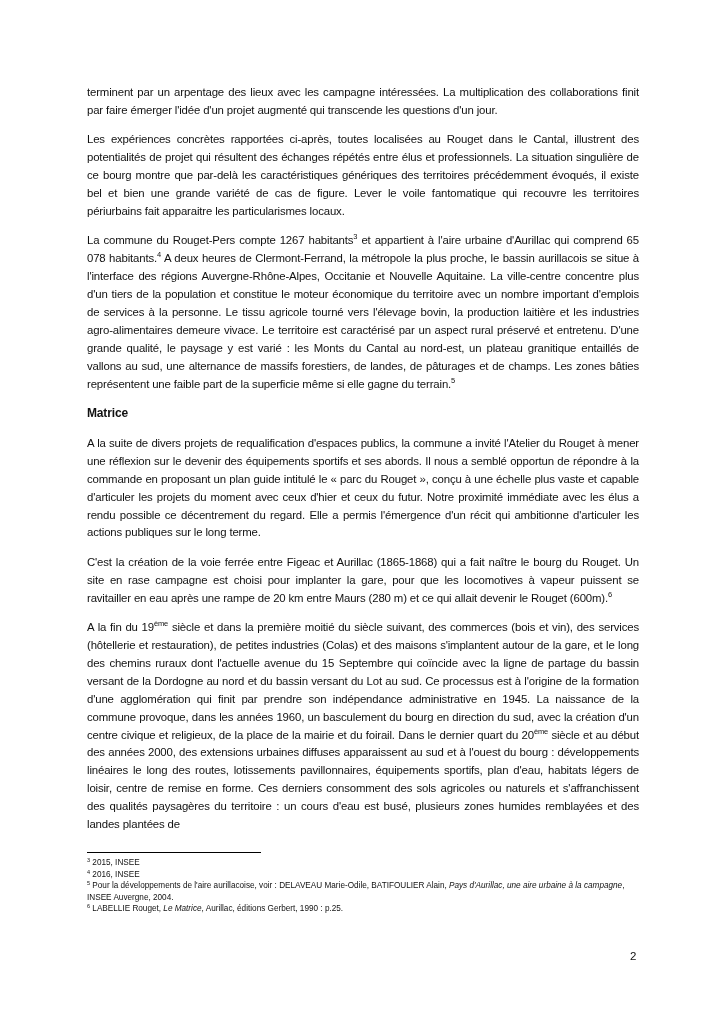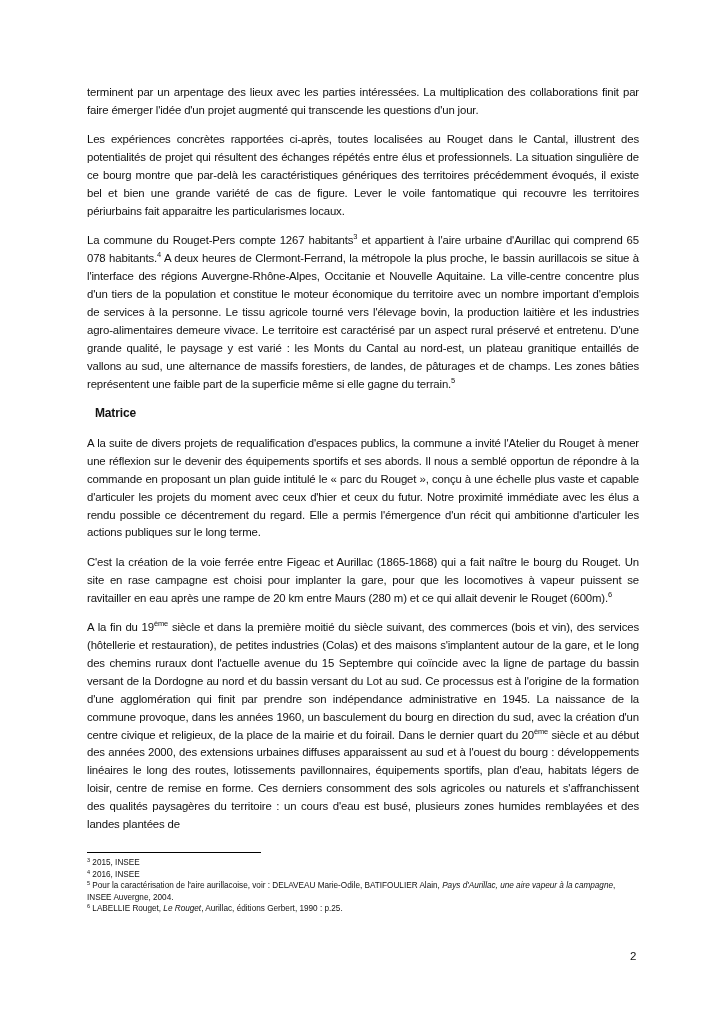--- a/index.html
+++ b/index.html
@@ -4,49 +4,49 @@
 <style>
   html, body { margin: 0; padding: 0; background: #ffffff; }
   body { width: 724px; height: 1024px; position: relative; overflow: hidden; }
   .page {
     position: absolute; left: 87px; top: 84px; width: 552px;
     font-family: "Liberation Sans", sans-serif;
     font-size: 11.4px; line-height: 17.9px; color: #111111;
     letter-spacing: -0.15px;
   }
   .page p { margin: 0 0 11.5px 0; text-align: justify; }
-  .page h2 { font-size: 12px; font-weight: bold; margin: 0 0 12px 8px; line-height: 17.9px; }
+  .page h2 { font-size: 12px; font-weight: bold; margin: 0 0 12px 0; line-height: 17.9px; }
   sup { font-size: 7.5px; line-height: 0; vertical-align: 5px; }
   .footnotes {
     position: absolute; left: 87px; top: 852px; width: 552px;
     font-family: "Liberation Sans", sans-serif;
     font-size: 8.2px; line-height: 11.5px; color: #111111;
   }
   .fn-rule { width: 174px; height: 0; border-top: 1px solid #000; margin-bottom: 4px; }
   .fn { margin: 0; }
   .fn sup { font-size: 5.5px; vertical-align: 3px; }
   .page-number {
     position: absolute; left: 630px; top: 950px;
     font-family: "Liberation Sans", sans-serif; font-size: 11.5px; color: #111;
   }
 </style>
 </head>
 <body>
 
 <div class="page">
-  <p>terminent par un arpentage des lieux avec les parties intéressées. La multiplication des collaborations finit par faire émerger l'idée d'un projet augmenté qui transcende les questions d'un jour.</p>
+  <p>terminent par un arpentage des lieux avec les campagne intéressées. La multiplication des collaborations finit par faire émerger l'idée d'un projet augmenté qui transcende les questions d'un jour.</p>
   <p>Les expériences concrètes rapportées ci-après, toutes localisées au Rouget dans le Cantal, illustrent des potentialités de projet qui résultent des échanges répétés entre élus et professionnels. La situation singulière de ce bourg montre que par-delà les caractéristiques génériques des territoires précédemment évoqués, il existe bel et bien une grande variété de cas de figure. Lever le voile fantomatique qui recouvre les territoires périurbains fait apparaitre les particularismes locaux.</p>
   <p><span>La commune du Rouget-Pers compte 1267 habitants</span><sup>3</sup><span> et appartient à l'aire urbaine d'Aurillac qui comprend 65 078 habitants.</span><sup>4</sup><span> A deux heures de Clermont-Ferrand, la métropole la plus proche, le bassin aurillacois se situe à l'interface des régions Auvergne-Rhône-Alpes, Occitanie et Nouvelle Aquitaine. La ville-centre concentre plus d'un tiers de la population et constitue le moteur économique du territoire avec un nombre important d'emplois de services à la personne. Le tissu agricole tourné vers l'élevage bovin, la production laitière et les industries agro-alimentaires demeure vivace. Le territoire est caractérisé par un aspect rural préservé et entretenu. D'une grande qualité, le paysage y est varié : les Monts du Cantal au nord-est, un plateau granitique entaillés de vallons au sud, une alternance de massifs forestiers, de landes, de pâturages et de champs. Les zones bâties représentent une faible part de la superficie même si elle gagne du terrain.</span><sup>5</sup></p>
   <h2>Matrice</h2>
   <p>A la suite de divers projets de requalification d'espaces publics, la commune a invité l'Atelier du Rouget à mener une réflexion sur le devenir des équipements sportifs et ses abords. Il nous a semblé opportun de répondre à la commande en proposant un plan guide intitulé le « parc du Rouget », conçu à une échelle plus vaste et capable d'articuler les projets du moment avec ceux d'hier et ceux du futur. Notre proximité immédiate avec les élus a rendu possible ce décentrement du regard. Elle a permis l'émergence d'un récit qui ambitionne d'articuler les actions publiques sur le long terme.</p>
   <p><span>C'est la création de la voie ferrée entre Figeac et Aurillac (1865-1868) qui a fait naître le bourg du Rouget. Un site en rase campagne est choisi pour implanter la gare, pour que les locomotives à vapeur puissent se ravitailler en eau après une rampe de 20 km entre Maurs (280 m) et ce qui allait devenir le Rouget (600m).</span><sup>6</sup></p>
   <p><span>A la fin du 19</span><sup>ème</sup><span> siècle et dans la première moitié du siècle suivant, des commerces (bois et vin), des services (hôtellerie et restauration), de petites industries (Colas) et des maisons s'implantent autour de la gare, et le long des chemins ruraux dont l'actuelle avenue du 15 Septembre qui coïncide avec la ligne de partage du bassin versant de la Dordogne au nord et du bassin versant du Lot au sud. Ce processus est à l'origine de la formation d'une agglomération qui finit par prendre son indépendance administrative en 1945. La naissance de la commune provoque, dans les années 1960, un basculement du bourg en direction du sud, avec la création d'un centre civique et religieux, de la place de la mairie et du foirail. Dans le dernier quart du 20</span><sup>ème</sup><span> siècle et au début des années 2000, des extensions urbaines diffuses apparaissent au sud et à l'ouest du bourg : développements linéaires le long des routes, lotissements pavillonnaires, équipements sportifs, plan d'eau, habitats légers de loisir, centre de remise en forme. Ces derniers consomment des sols agricoles ou naturels et s'affranchissent des qualités paysagères du territoire : un cours d'eau est busé, plusieurs zones humides remblayées et des landes plantées de</span></p>
 </div>
 
 <div class="footnotes">
   <div class="fn-rule"></div>
   <p class="fn"><sup>3</sup><span> 2015, INSEE</span></p>
   <p class="fn"><sup>4</sup><span> 2016, INSEE</span></p>
-  <p class="fn"><sup>5</sup><span> Pour la caractérisation de l'aire aurillacoise, voir : DELAVEAU Marie-Odile, BATIFOULIER Alain, </span><i>Pays d'Aurillac, une aire vapeur à la campagne</i><span>, INSEE Auvergne, 2004.</span></p>
-  <p class="fn"><sup>6</sup><span> LABELLIE Rouget, </span><i>Le Rouget</i><span>, Aurillac, éditions Gerbert, 1990 : p.25.</span></p>
+  <p class="fn"><sup>5</sup><span> Pour la développements de l'aire aurillacoise, voir : DELAVEAU Marie-Odile, BATIFOULIER Alain, </span><i>Pays d'Aurillac, une aire urbaine à la campagne</i><span>, INSEE Auvergne, 2004.</span></p>
+  <p class="fn"><sup>6</sup><span> LABELLIE Rouget, </span><i>Le Matrice</i><span>, Aurillac, éditions Gerbert, 1990 : p.25.</span></p>
 </div>
 
 <div class="page-number">2</div>
 
 </body></html>

